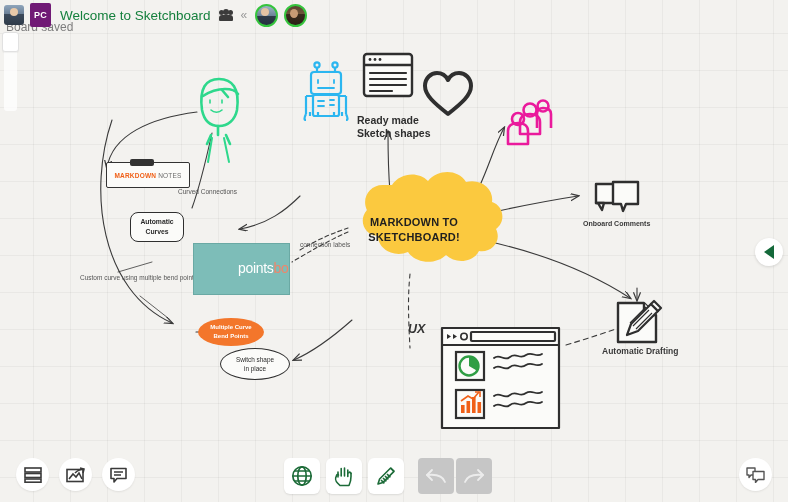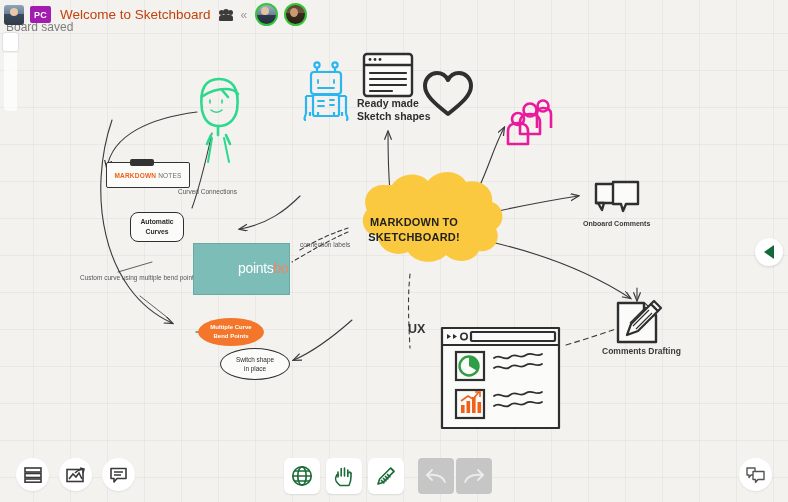--- a/index.html
+++ b/index.html
@@ -24,25 +24,25 @@
   #topbar{
     position:absolute;left:0;top:0;width:788px;height:34px;
     z-index:40;
     display:flex;align-items:flex-start;
   }
   #topbar .inner{display:flex;align-items:center;gap:6px;padding:3px 0 0 4px;}
   .av{width:20px;height:20px;border-radius:3px;overflow:hidden;flex:none;position:relative;}
   .av.face1{background:linear-gradient(#8fa5bb 0%,#6b7f96 45%,#3c4a5b 46%,#2f3b49 100%);}
   .av.face1:after{content:"";position:absolute;left:6px;top:3px;width:8px;height:8px;border-radius:50%;background:#e8c8a8;}
   .pcbadge{
-    width:21px;height:17px;border-radius:2px;background:#a21caf;color:#fff;
+    width:21px;height:24px;border-radius:2px;background:#701a75;color:#fff;
     font-size:9px;font-weight:bold;display:flex;align-items:center;justify-content:center;
     letter-spacing:.3px;flex:none;
   }
-  #board-title{font-size:13.5px;color:#c2410c;margin-left:3px;white-space:nowrap;}
+  #board-title{font-size:13.5px;color:#15803d;margin-left:3px;white-space:nowrap;}
   .group-icon{width:14px;height:12px;position:relative;margin-left:2px;flex:none;}
   .group-icon i{position:absolute;background:#3b3b3b;border-radius:50%;}
   .group-icon i.h1{width:5px;height:5px;left:0;top:1px;}
   .group-icon i.h2{width:5px;height:5px;left:9px;top:1px;}
   .group-icon i.h3{width:6px;height:6px;left:4px;top:0px;}
   .group-icon i.b1{width:14px;height:6px;left:0;top:6px;border-radius:3px 3px 1px 1px;}
   .chev{font-size:12px;color:#9a9a9a;margin:0 2px;}
   .pav{width:19px;height:19px;border-radius:50%;border:2px solid #35c43d;overflow:hidden;flex:none;position:relative;}
   .pav.p1{background:linear-gradient(#9fb3c6 0%,#6e8399 50%,#2f3b49 51%,#253040 100%);}
   .pav.p1:after{content:"";position:absolute;left:4px;top:2px;width:8px;height:8px;border-radius:50%;background:#e4c3a3;}
@@ -349,26 +349,26 @@
   <div class="node" id="welcome-cloud">
     <span style="white-space:pre-line">MARKDOWN TO
 SKETCHBOARD!</span>
   </div>
 
   <div class="lbl tiny" style="left:178px;top:188px;">Curved
 Connections</div>
   <div class="lbl tiny" style="left:80px;top:274px;">Custom curve
 using multiple bend points</div>
   <div class="lbl tiny" style="left:300px;top:241px;">connection labels</div>
-  <div class="lbl ux" style="left:408px;top:322px;">UX</div>
-
-  <div class="lbl bold" style="left:357px;top:97px;white-space:pre-line;">Ready made
+  <div class="lbl ux" style="left:408px;top:322px;font-style:italic;">UX</div>
+
+  <div class="lbl bold" style="left:357px;top:114px;white-space:pre-line;">Ready made
 Sketch shapes</div>
   <div class="lbl" style="left:583px;top:220px;font-size:7px;font-weight:bold;color:#3a3a3a;">Onboard Comments</div>
-  <div class="lbl" style="left:602px;top:346px;font-size:8.5px;font-weight:bold;color:#3a3a3a;">Comments Drafting</div>
+  <div class="lbl" style="left:602px;top:346px;font-size:8.5px;font-weight:bold;color:#3a3a3a;">Automatic Drafting</div>
 
   <div id="vscroll"></div>
   <div id="vthumb"></div>
 
   <div id="side-tab">
     <span class="tri-left"></span>
   </div>
 
   <div id="tb-left">
     <div class="rbtn">

